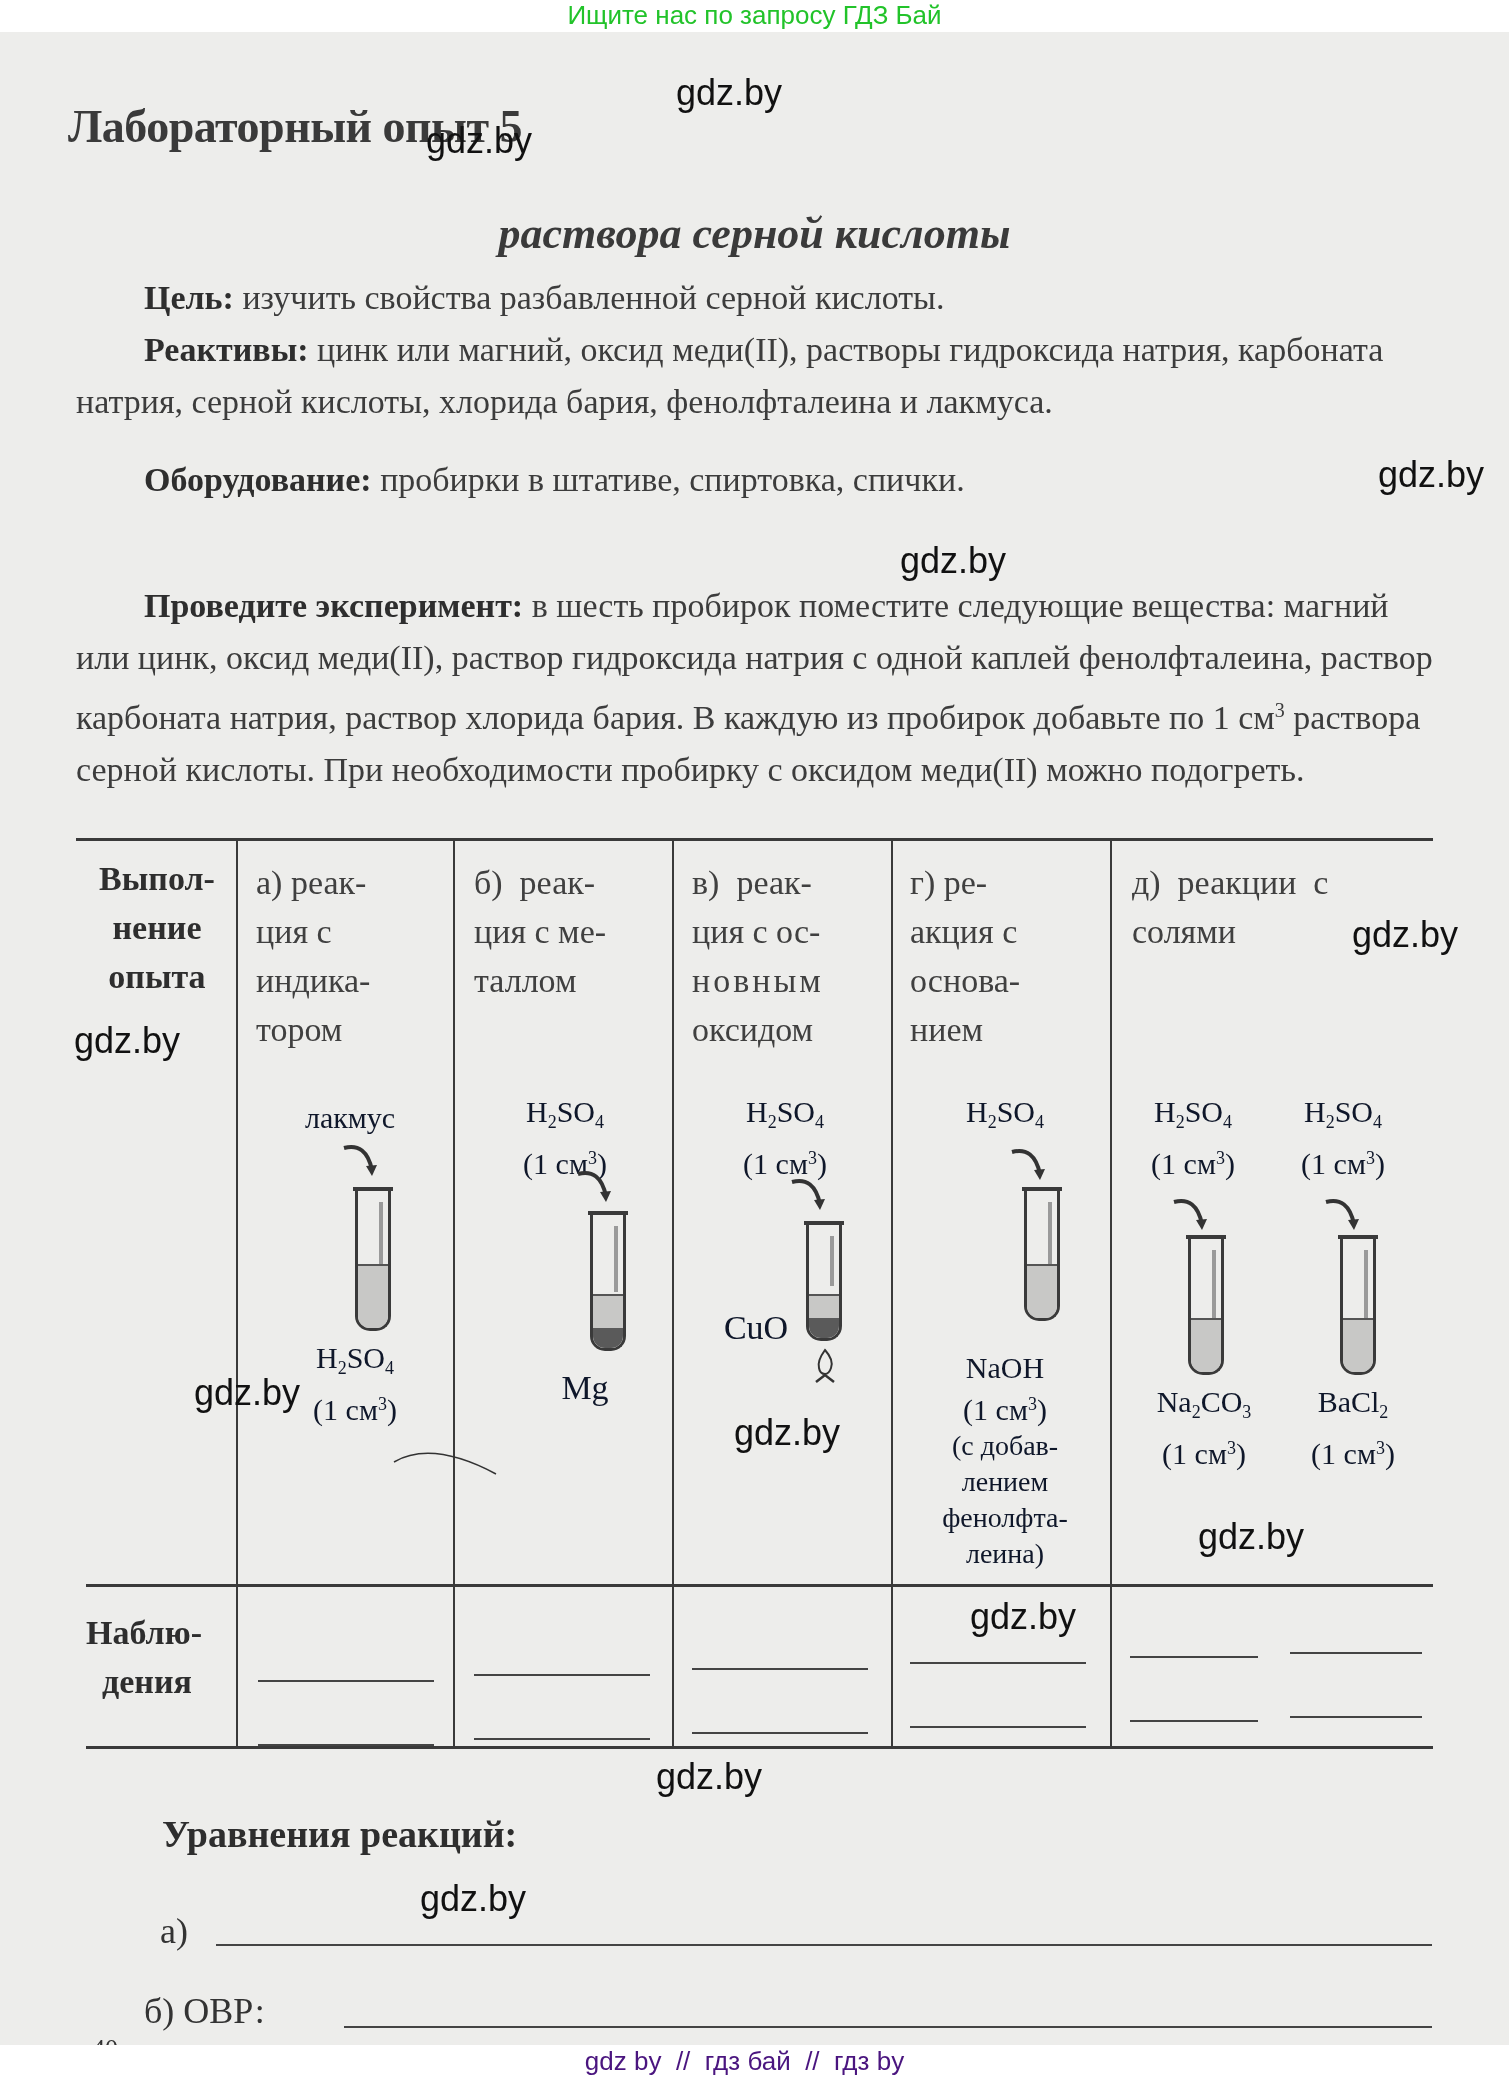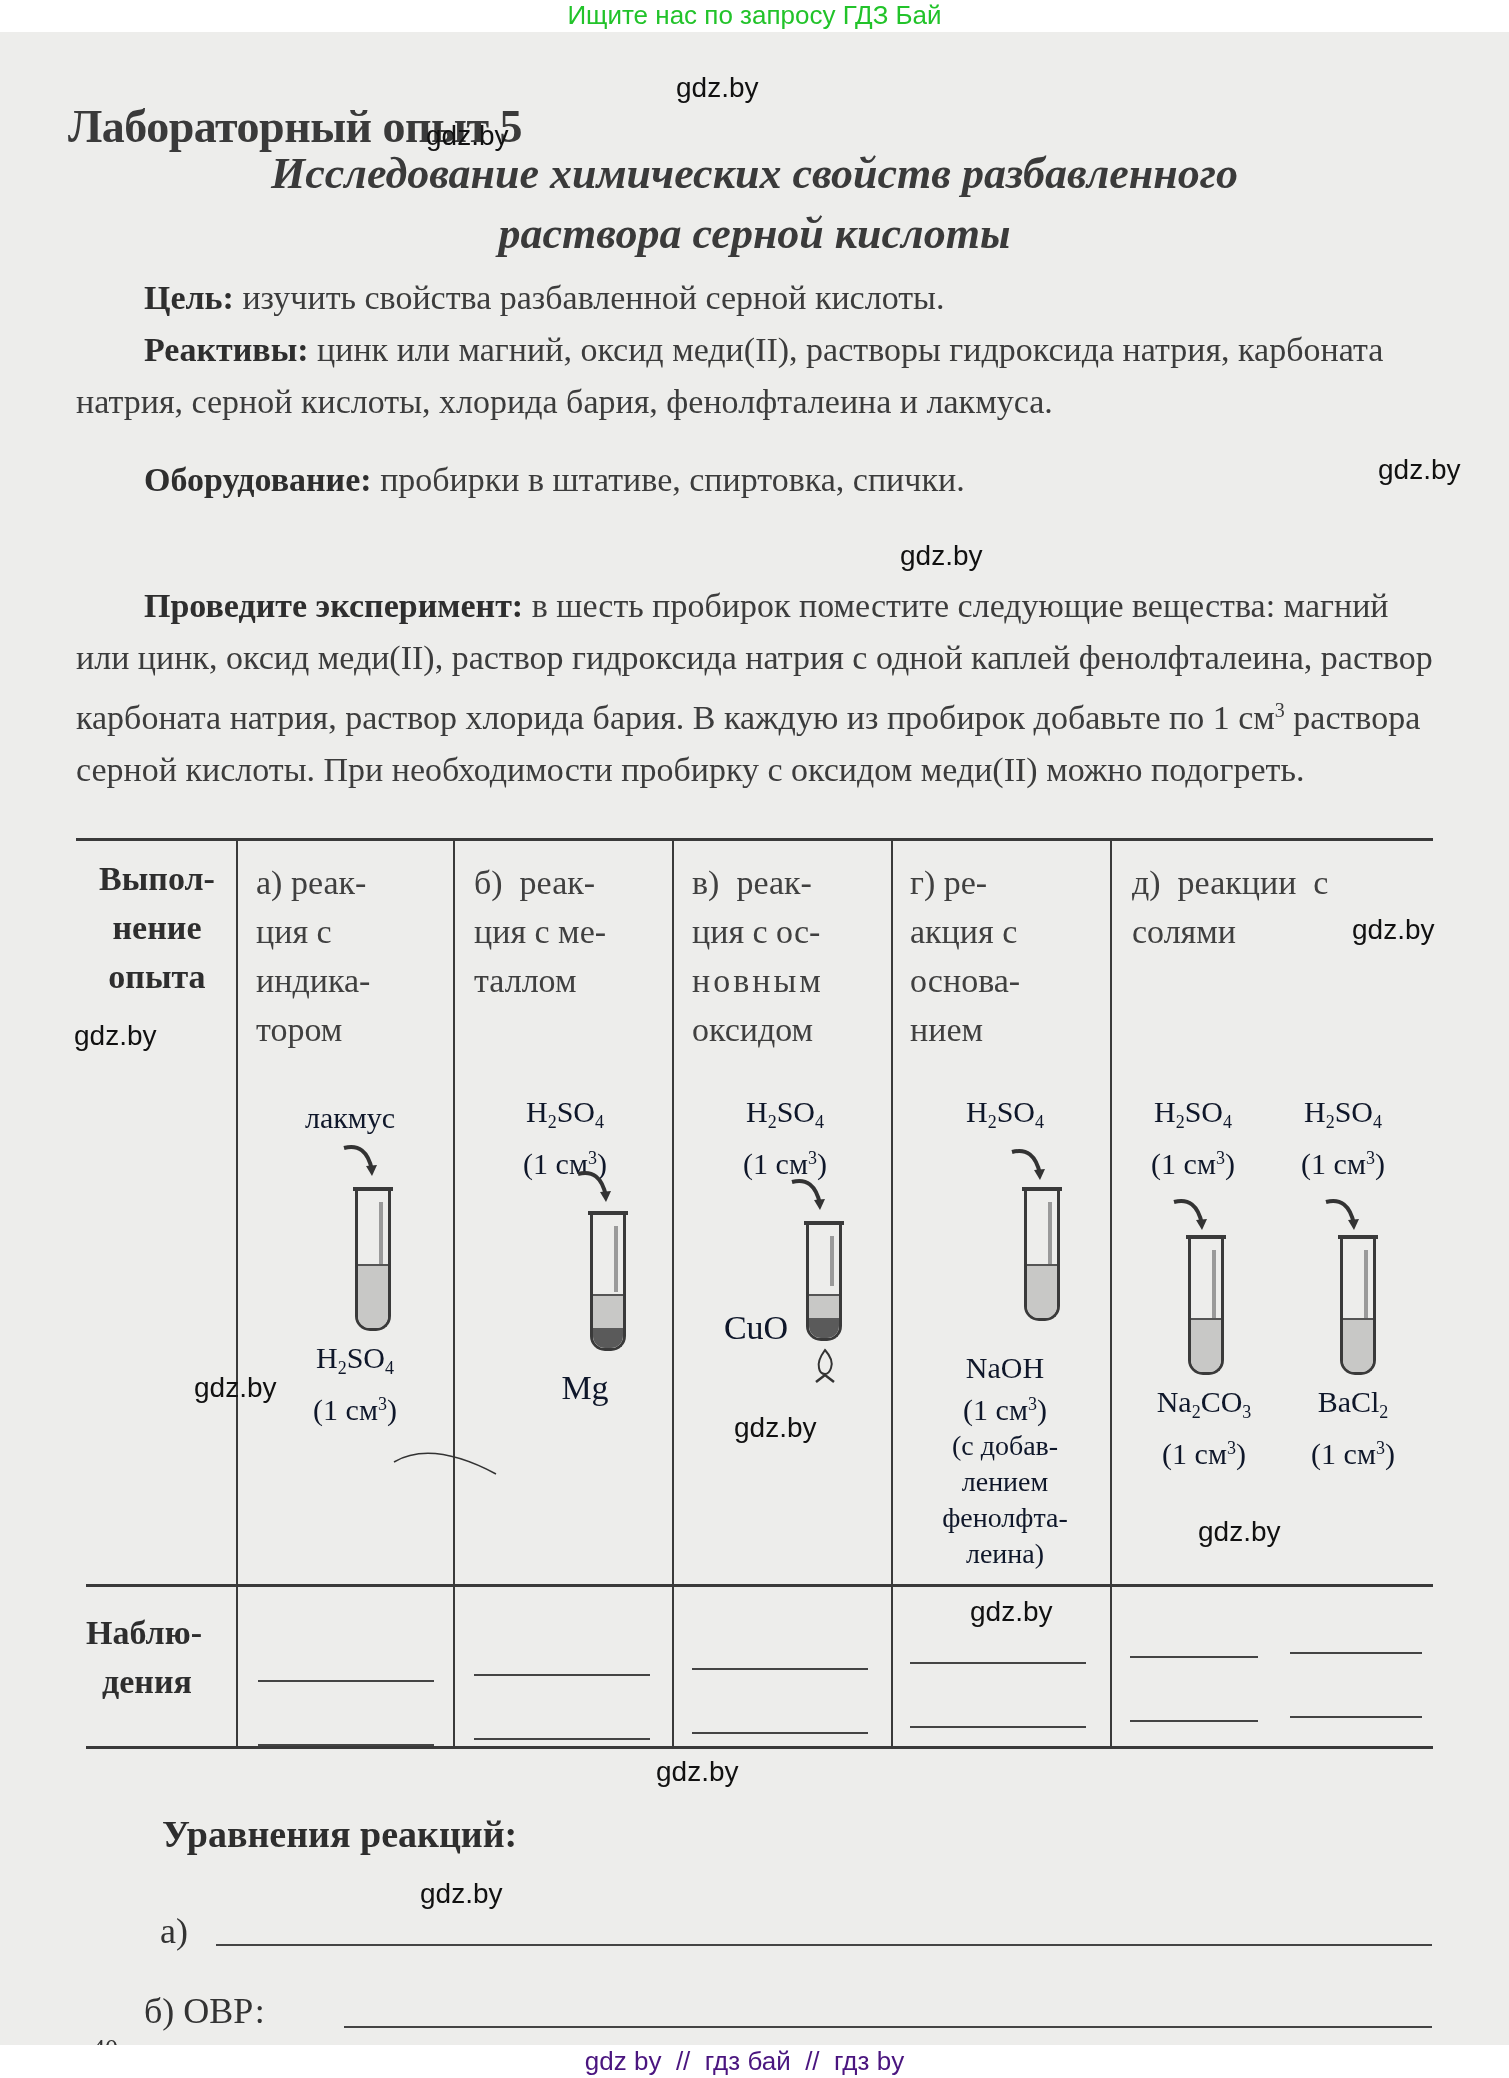--- a/index.html
+++ b/index.html
@@ -8,21 +8,21 @@
   .topbar span { font-family:"Liberation Sans", sans-serif; font-size:26px; color:#22c32a; line-height:30px; }
   .page { position:absolute; left:0; top:32px; width:1509px; height:2013px; background:#ededeb; }
   .footer { position:absolute; left:0; top:2045px; width:1489px; height:33px; background:#ffffff; text-align:center; }
   .footer span { font-family:"Liberation Sans", sans-serif; font-size:26px; color:#4a157f; line-height:33px; white-space:pre; }
   .abs { position:absolute; }
   .h-lab { left:68px; top:68px; font-size:46px; font-weight:bold; color:#3a3a3a; letter-spacing:-0.5px; }
   .h-title { left:0; width:1509px; text-align:center; font-size:44px; font-weight:bold; font-style:italic; color:#3a3a3a; }
   .para { left:76px; width:1360px; font-size:34px; line-height:52px; color:#3c3c3c; }
   .para b { color:#2e2e2e; }
   .indent { text-indent:68px; }
-  .wm { font-family:"Liberation Sans", sans-serif; font-size:28px; color:#111; }
+  .wm { font-family:"Liberation Sans", sans-serif; font-size:36px; color:#111; }
   .tline { position:absolute; background:#3a3a3a; }
   .cell-txt { position:absolute; font-size:34px; line-height:49px; color:#404040; }
   .bold { font-weight:bold; color:#2e2e2e; }
   .chem { position:absolute; font-size:30px; line-height:36px; text-align:center; color:#0f172a; white-space:nowrap; }
   .chem sub { font-size:18px; vertical-align:-6px; }
   .chem sup { font-size:18px; vertical-align:10px; }
   .tube { position:absolute; width:30px; border:3px solid #3a3a3a; border-top:none; border-radius:0 0 15px 15px; background:transparent; }
   .tube .liquid { position:absolute; left:0; right:0; bottom:0; background:#c8c8c6; border-radius:0 0 12px 12px; border-top:2px solid #555; }
   .tube .rim { position:absolute; top:-3px; left:-5px; right:-5px; height:4px; background:#3a3a3a; }
   .tube .glare { position:absolute; top:12px; right:5px; width:4px; background:#9a9a9a; }
@@ -36,21 +36,20 @@
 <div class="topbar">
   <span>Ищите нас по запросу ГДЗ Бай</span>
 </div>
 
 <div class="page">
 
   <div class="abs h-lab">Лабораторный опыт 5</div>
   <div class="abs wm" style="left:676px; top:40px;">gdz.by</div>
   <div class="abs wm" style="left:426px; top:88px;">gdz.by</div>
 
-  <div class="abs h-title" style="top:116px;">Исследование химических свойств разбавленного</div>
   <div class="abs h-title" style="top:176px;">раствора серной кислоты</div>
 
   <div class="abs para indent" style="top:292px;">
     <b>Реактивы:</b><span> цинк или магний, оксид меди(II), растворы гидроксида натрия, карбоната натрия, серной кислоты, хлорида бария, фенолфталеина и лакмуса.</span>
   </div>
 
   <div class="abs para indent" style="top:240px;">
     <b>Цель:</b><span> изучить свойства разбавленной серной кислоты.</span>
   </div>
 

